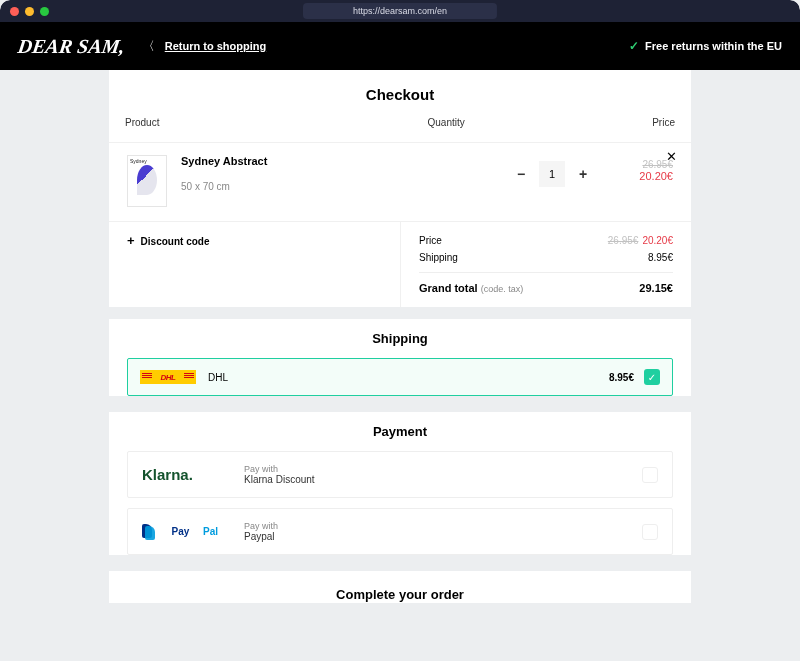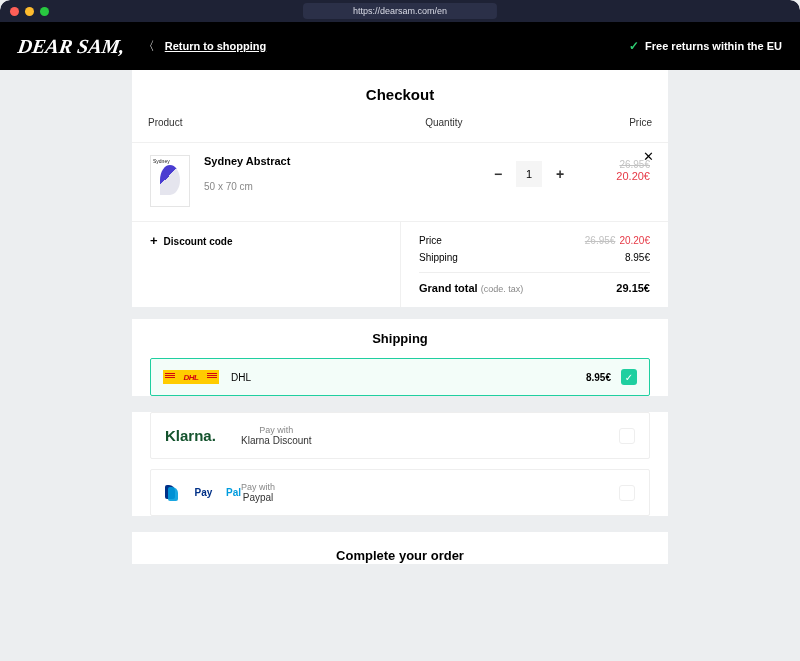--- a/index.html
+++ b/index.html
@@ -11,21 +11,21 @@
   .dot.yellow { background: #febc2e; }
   .dot.green { background: #28c840; }
   .urlbar { position: absolute; left: 50%; transform: translateX(-50%); background: #2b3048; color: #d9dbe6; font-size: 9px; padding: 3px 50px; border-radius: 4px; }
   .site-header { background: #000; color: #fff; height: 48px; display: flex; align-items: center; padding: 0 18px; }
   .logo { font-family: "Brush Script MT", cursive; font-style: italic; font-weight: bold; font-size: 20px; letter-spacing: 0px; transform: skewX(-8deg); white-space: nowrap; }
   .back-area { display: flex; align-items: center; gap: 10px; margin-left: 18px; }
   .chev { font-size: 12px; }
   .back-link { font-size: 11px; text-decoration: underline; font-weight: 600; }
   .header-right { margin-left: auto; display: flex; align-items: center; gap: 6px; font-size: 11px; font-weight: 600; }
   .check-green { color: #2ecc71; font-size: 12px; }
-  .page { width: 536px; margin: 0 auto; border-radius: 21px; }
+  .page { width: 582px; margin: 0 auto; border-radius: 21px; }
   .card { background: #fff; margin-bottom: 12px; }
   .checkout-title { text-align: center; font-size: 15px; font-weight: 700; padding: 16px 0 14px; }
   .col-headers { display: flex; font-size: 10px; color: #333; padding: 0 16px 14px; }
   .col-headers .col-product { flex: 0 0 55%; }
   .col-headers .col-qty { flex: 0 0 23%; }
   .col-headers .col-price { flex: 1; text-align: right; }
   .item-row { display: flex; align-items: flex-start; border-top: 1px solid #f0f0f0; padding: 12px 18px 14px; position: relative; }
   .thumb { width: 40px; height: 52px; border: 1px solid #e5e5e5; display: flex; flex-direction: column; justify-content: flex-start; align-items: center; background: #fff; }
   .thumb .tlabel { font-size: 5px; align-self: flex-start; padding: 2px 2px 0; color:#222;}
   .thumb .art { width: 20px; height: 30px; background: linear-gradient(135deg,#4a3dd1 40%,#e5e5ee 40%); border-radius: 50% 50% 50% 0; margin-top:1px;}
@@ -61,21 +61,21 @@
   .pay-opt { margin: 0 18px 10px; border: 1px solid #eee; display: flex; align-items: center; padding: 12px 14px; border-radius: 2px;}
   .pay-opt:last-of-type { margin-bottom: 16px; }
   .pay-logo { width: 76px; font-weight: 800; font-size: 15px; display:flex; align-items:center;}
   .klarna { color: #14532d; }
   .paypal { font-weight: 800; font-size: 10px; justify-content: space-between;}
   .paypal .pp1 { color: #003087; }
   .paypal .pp2 { color: #009cde; }
   .pp-icon { width:14px; height:16px; position:relative; margin-right:2px;}
   .pp-icon::before{content:"";position:absolute;width:10px;height:14px;background:#003087;border-radius:2px 6px 2px 2px;left:0;top:0;}
   .pp-icon::after{content:"";position:absolute;width:10px;height:14px;background:#009cde;border-radius:2px 6px 2px 2px;left:3px;top:2px;opacity:0.9;}
-  .pay-text { margin-left: 0; text-align: center; }
+  .pay-text { margin-left: 26px; }
   .pay-with { font-size: 9px; color: #888; }
   .pay-name { font-size: 10px; font-weight: 500; color: #333; }
   .pay-radio { width: 16px; height: 16px; border: 1px solid #eee; border-radius: 3px; margin-left: auto; }
   .complete-title { text-align: center; font-size: 13px; font-weight: 700; padding: 16px 0 1px; }
 </style>
 </head>
 <body>
 
 <div class="browser-chrome">
   <div class="traffic">
@@ -155,20 +155,21 @@
     <div class="section-title">Shipping</div>
     <div class="ship-opt">
       <div class="dhl-logo">DHL</div>
       <div class="ship-name">DHL</div>
       <div class="ship-price">8.95€</div>
       <div class="ship-check">✓</div>
     </div>
   </div>
 
   <div class="card">
+    <div class="section-title">Payment</div>
     <div class="pay-opt">
       <div class="pay-logo klarna">Klarna.</div>
       <div class="pay-text">
         <div class="pay-with">Pay with</div>
         <div class="pay-name">Klarna Discount</div>
       </div>
       <div class="pay-radio"></div>
     </div>
     <div class="pay-opt">
       <div class="pay-logo paypal">

